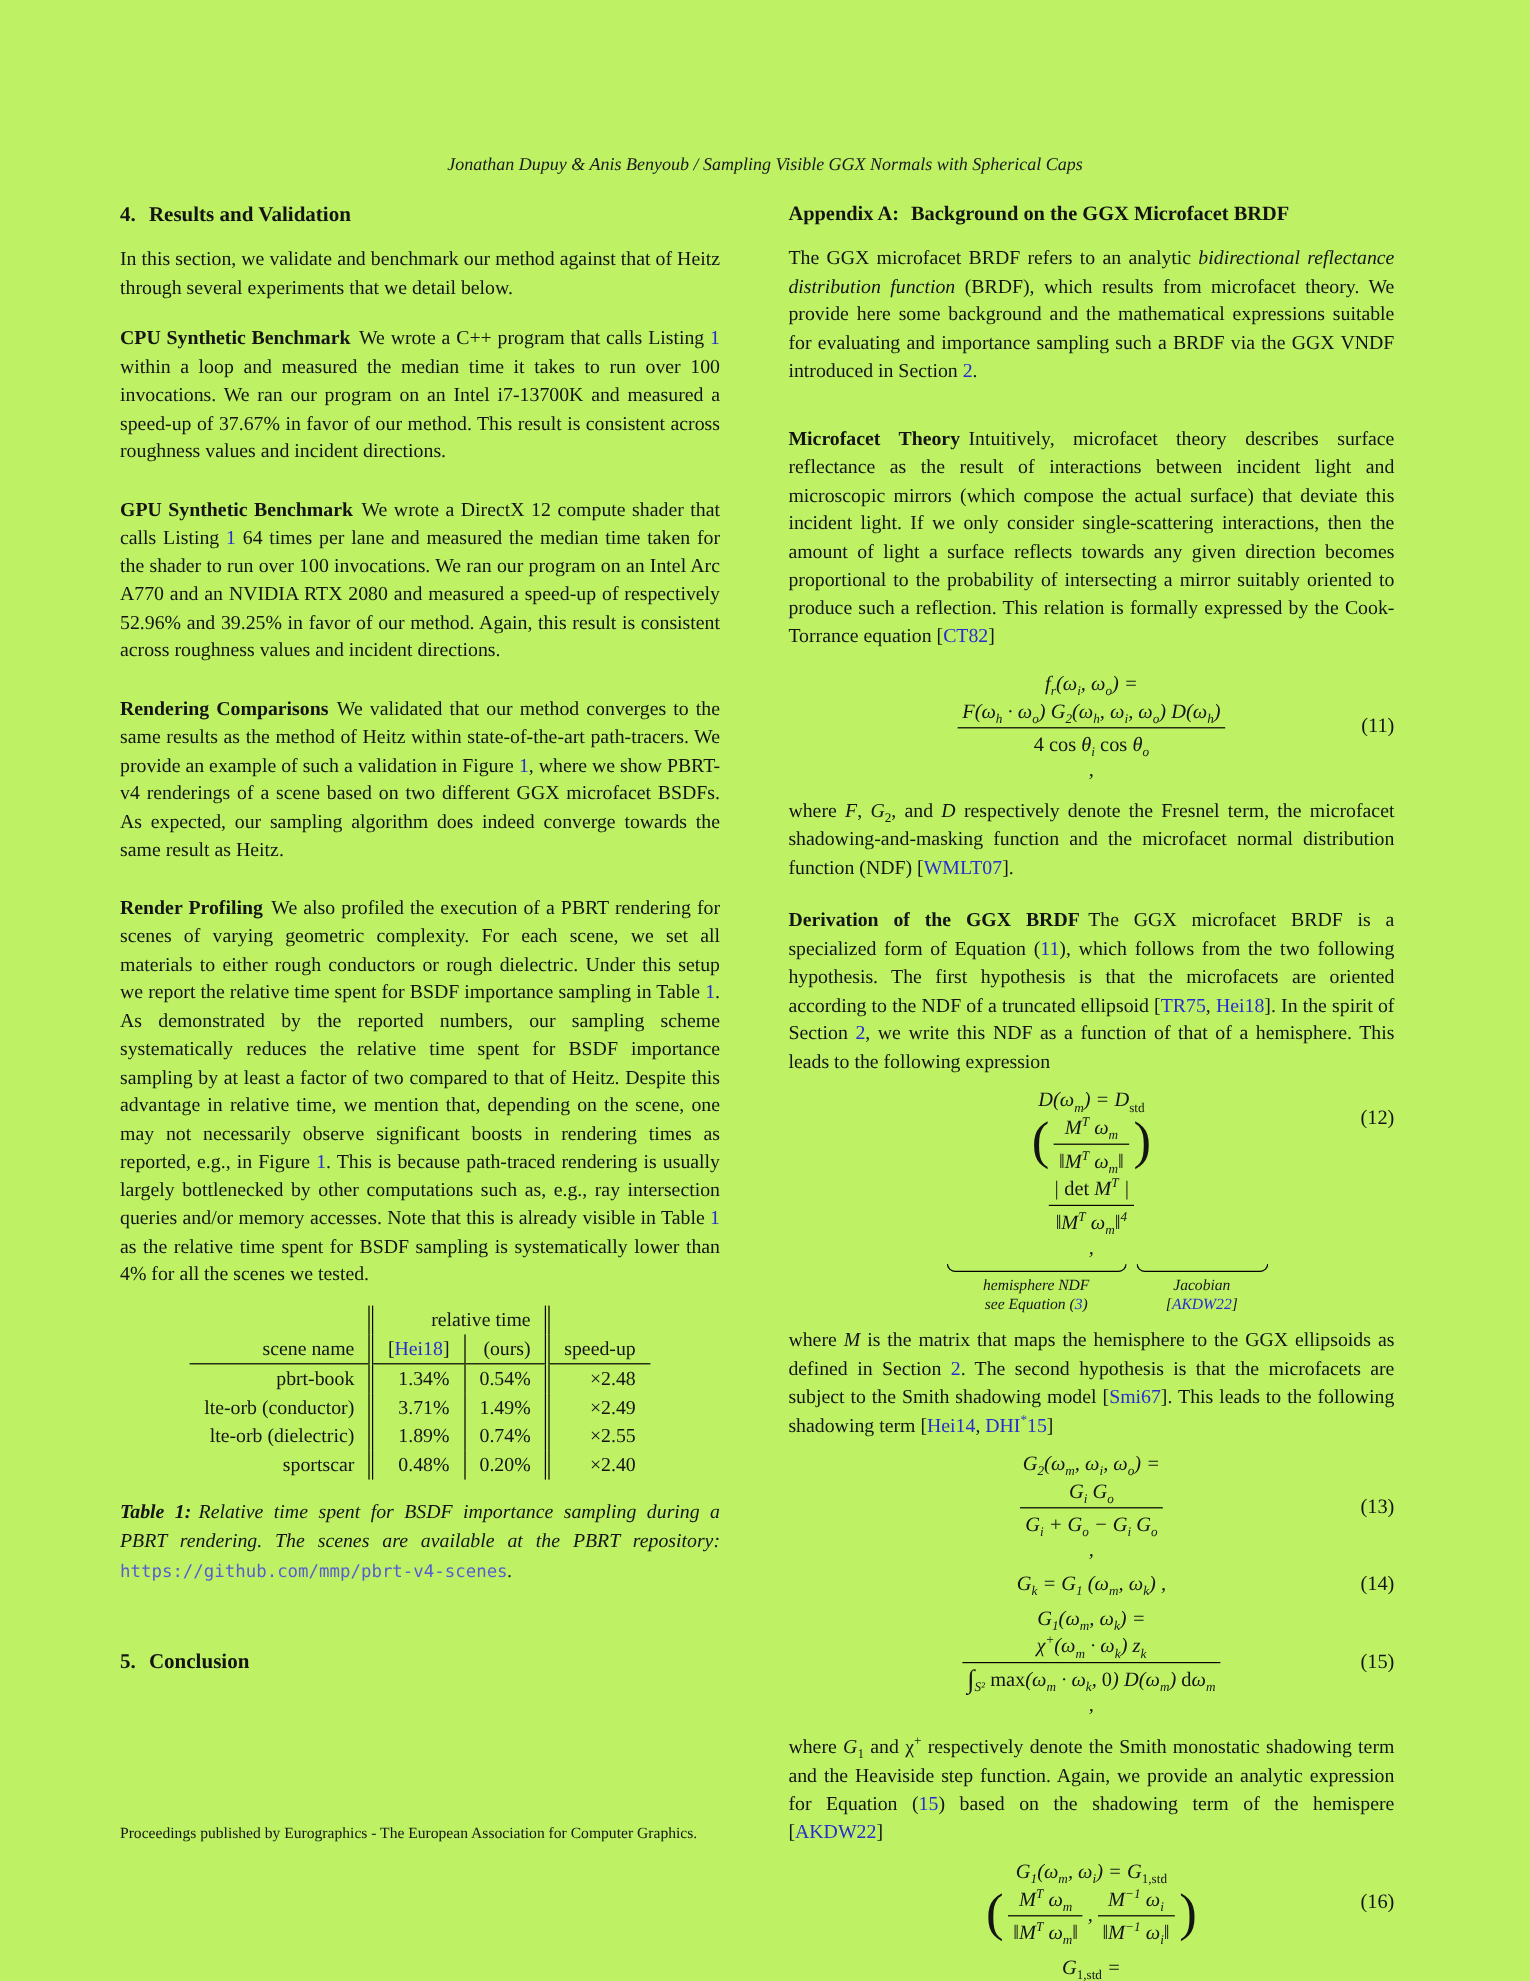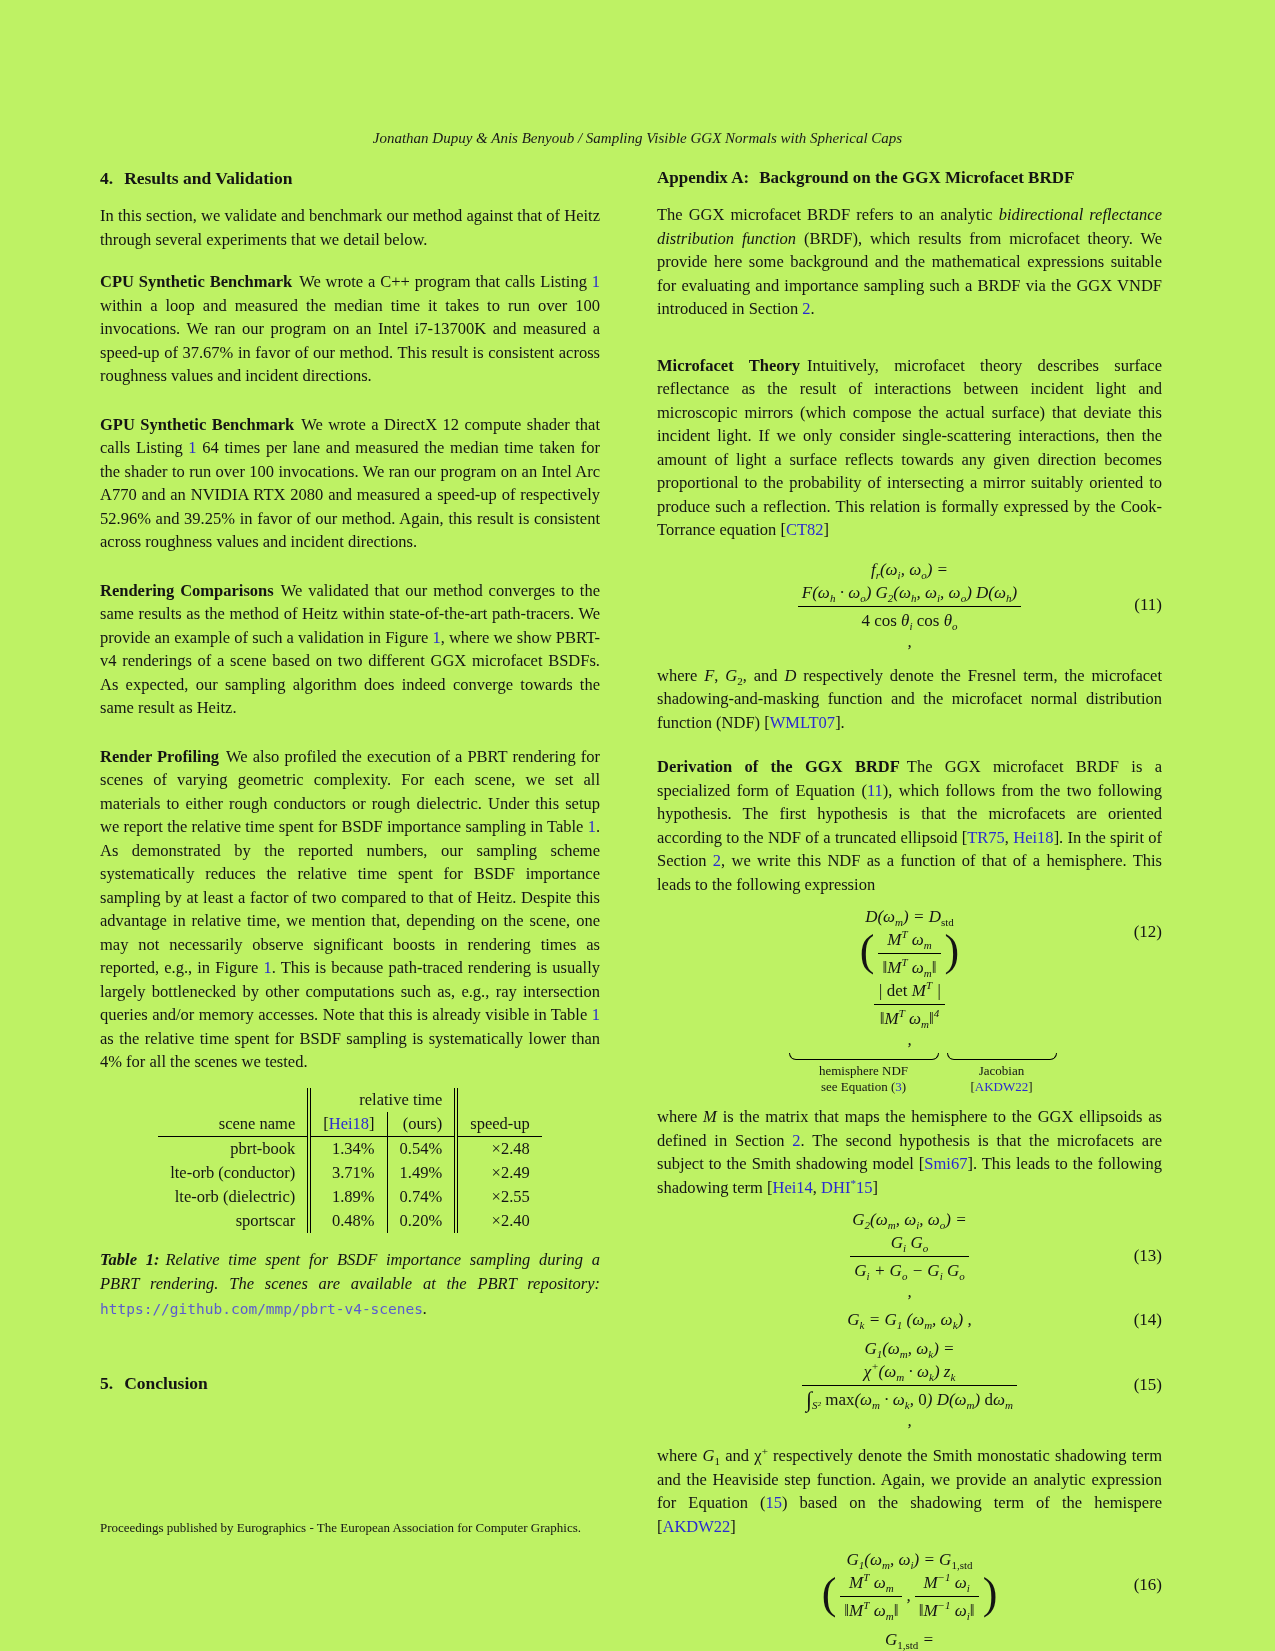--- a/index.html
+++ b/index.html
@@ -165,21 +165,21 @@
             </span>
             <span class="bp">)</span>
           </span>
         <span class="frac">
             <span class="fnum">| <rm>det</rm> M<sup>T</sup> |</span>
             <span class="fden">‖M<sup>T</sup> ω<sub>m</sub>‖<sup>4</sup></span>
           </span>
         <span>,</span>
       </div>
       <span class="eqtag" style="top:26px;">(12)</span>
-      <div class="ub-row" style="padding-left:26px;">
+      <div class="ub-row" style="padding-left:26px;font-style:italic;">
         <div class="ub-block" style="width:158px;">
           <div class="ub"></div>
           <div class="ub-label">
             <div>hemisphere NDF</div>
             <div>see Equation (<a class="l">3</a>)</div>
           </div>
         </div>
         <div class="ub-block" style="width:118px;">
           <div class="ub"></div>
           <div class="ub-label">

